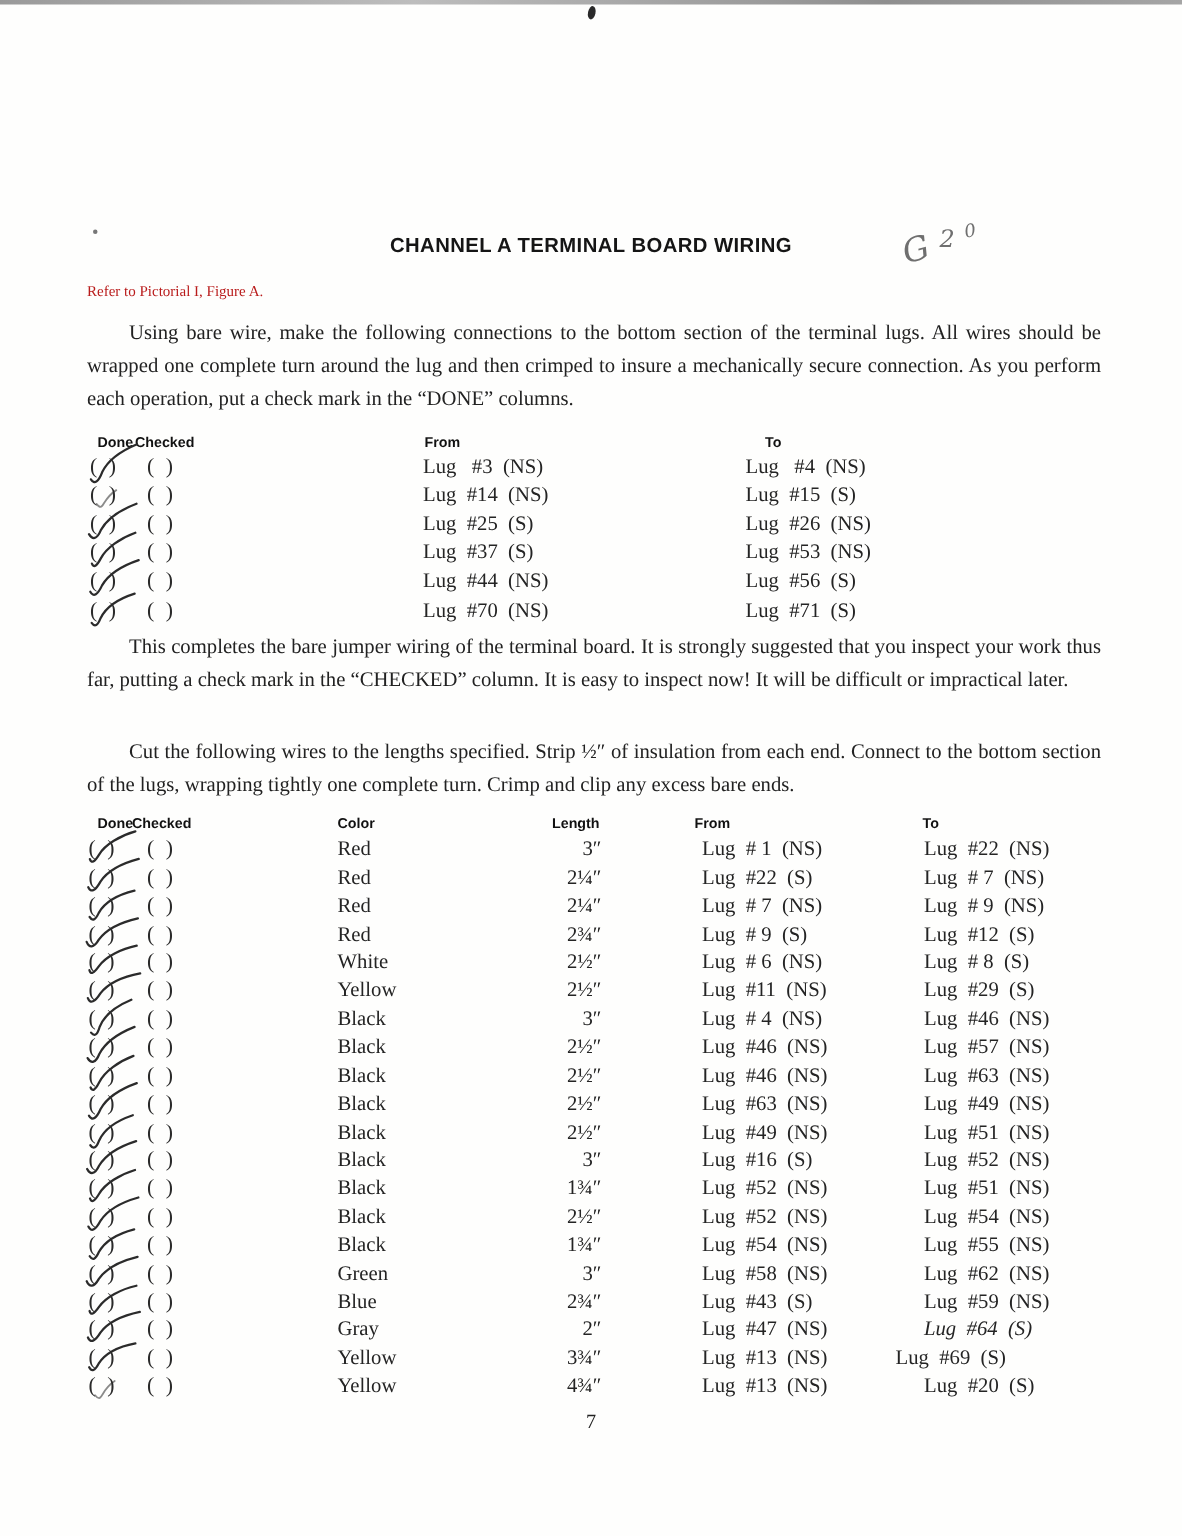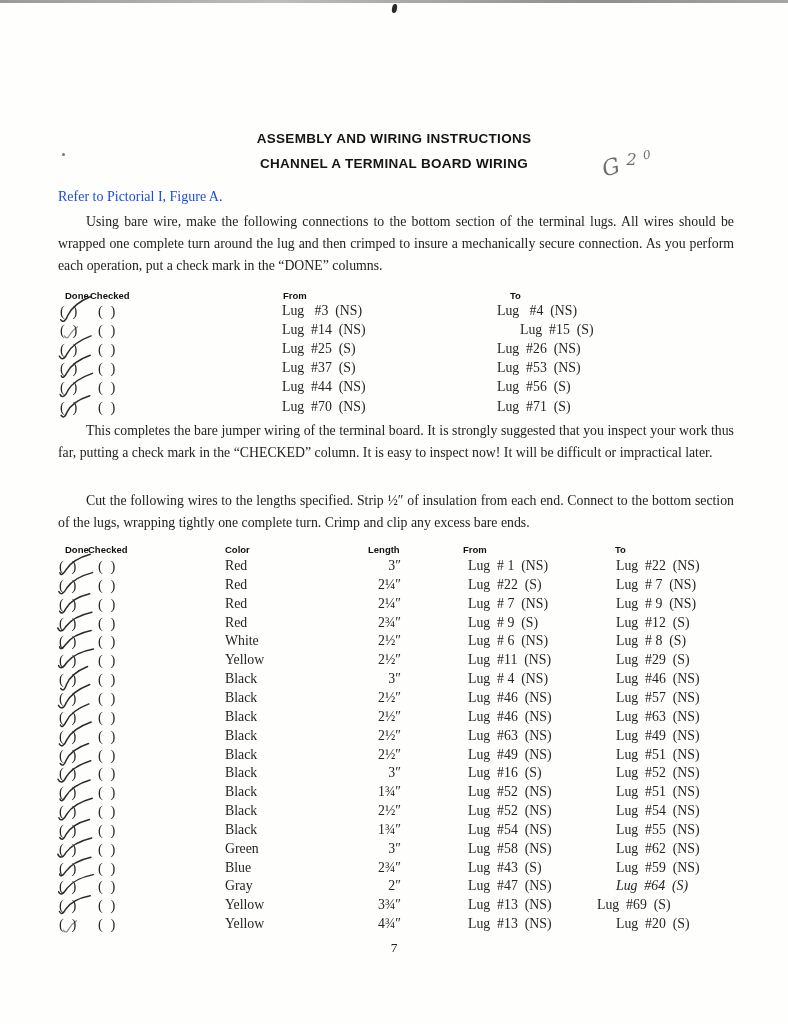--- a/index.html
+++ b/index.html
@@ -10,21 +10,21 @@
   }
   .scan-top{position:absolute;top:0;left:0;width:788px;height:3px;
     background:linear-gradient(to right,#9a9a9a,#bdbdbd 35%,#8f8f8f 75%,#a5a5a5);}
   .speck{position:absolute;background:#2a2a2a;border-radius:50%;}
   .title{position:absolute;left:0;width:788px;text-align:center;
     font-family:"Liberation Sans",sans-serif;font-weight:bold;font-size:13.5px;
     letter-spacing:.3px;color:#151515;}
   .para{position:absolute;left:58px;width:676px;font-size:13.8px;line-height:22px;
     text-align:justify;color:#222;}
   .indent{text-indent:28px;}
-  .refer{position:absolute;left:58px;font-size:14px;color:#1d4ed8;}
+  .refer{position:absolute;left:58px;font-size:10px;color:#b91c1c;}
   .hand{position:absolute;left:602px;top:153px;color:#6f6f6f;
     font-family:"DejaVu Serif",serif;font-style:italic;transform:rotate(-6deg);}
   .hand span{display:inline-block;}
   .tbl{position:absolute;}
   .hdr{position:absolute;font-family:"Liberation Sans",sans-serif;font-weight:bold;
     font-size:9.5px;color:#111;white-space:pre;}
   .trow{position:absolute;left:0;height:19px;width:100%;}
   .cell{position:absolute;white-space:pre;font-size:13.8px;color:#242424;}
   .parens{font-size:14.5px;letter-spacing:2px;color:#2a2a2a;}
   .num-right{text-align:right;}
@@ -33,21 +33,20 @@
     font-size:13.5px;color:#222;}
 </style>
 </head>
 <body>
 
 <div class="page">
   <div class="scan-top"></div>
   <div class="speck" style="left:392px;top:4px;width:5px;height:9px;transform:rotate(12deg);"></div>
   <div class="speck" style="left:62px;top:153px;width:3px;height:3px;background:#777;"></div>
 
-  <div class="title" style="top:131px;">ASSEMBLY AND WIRING INSTRUCTIONS</div>
   <div class="title" style="top:156px;">CHANNEL A TERMINAL BOARD WIRING</div>
 
   <div class="hand" id="handnote"><span style="font-size:22px;transform:rotate(-10deg);">G</span><span style="font-size:16px;transform:translateY(-7px) rotate(6deg);margin-left:7px;">2</span><span style="font-size:12px;transform:translateY(-12px) rotate(-4deg);margin-left:7px;">0</span></div>
 
   <div class="refer" style="top:189px;">Refer to Pictorial I, Figure A.</div>
 
   <div class="para indent" style="top:211px;">Using bare wire, make the following connections to the bottom section of the terminal lugs. All wires should be wrapped one complete turn around the lug and then crimped to insure a mechanically secure connection. As you perform each operation, put a check mark in the “DONE” columns.</div>
 
   <div class="tbl" id="jumper-table" style="left:58px;top:288px;width:672px;height:130px;">
       <span class="hdr" style="left: 7px; top: 2px;">Done</span>
@@ -61,21 +60,21 @@
         <span class="cell parens" style="left: 40px;">( )</span>
         <span class="cell " style="left: 224px;">Lug   #3  (NS)</span>
         <span class="cell " style="left: 439px;">Lug   #4  (NS)</span>
       </div>
       <div class="trow" style="top: 34px;">
         <span class="cell parens" style="left: 2px;">( )<svg class="check-svg" width="40" height="24" viewBox="0 0 40 24" style="left:-5px;top:-2px;transform:rotate(-5deg);opacity:.55;">
             <path d="M9,15 c2,3 3,3 5,0 c3,-4 5,-6 9,-8" stroke="#2b2b2b" stroke-width="1.2" fill="none" stroke-linecap="round"></path>
           </svg></span>
         <span class="cell parens" style="left: 40px;">( )</span>
         <span class="cell " style="left: 224px;">Lug  #14  (NS)</span>
-        <span class="cell " style="left: 439px; margin-left: 23px;">Lug  #15  (S)</span>
+        <span class="cell " style="left: 439px;">Lug  #15  (S)</span>
       </div>
       <div class="trow" style="top: 53px;">
         <span class="cell parens" style="left: 2px;">( )<svg class="check-svg" width="40" height="24" viewBox="0 0 40 24" style="left:-5px;top:-2px;transform:rotate(-4deg);">
             <path d="M4,16 C6,20 9,20 12,14 C17,6 27,1 37,-2" stroke="#2b2b2b" stroke-width="1.5" fill="none" stroke-linecap="round"></path>
           </svg></span>
         <span class="cell parens" style="left: 40px;">( )</span>
         <span class="cell " style="left: 224px;">Lug  #25  (S)</span>
         <span class="cell " style="left: 439px;">Lug  #26  (NS)</span>
       </div>
       <div class="trow" style="top: 72px;">

